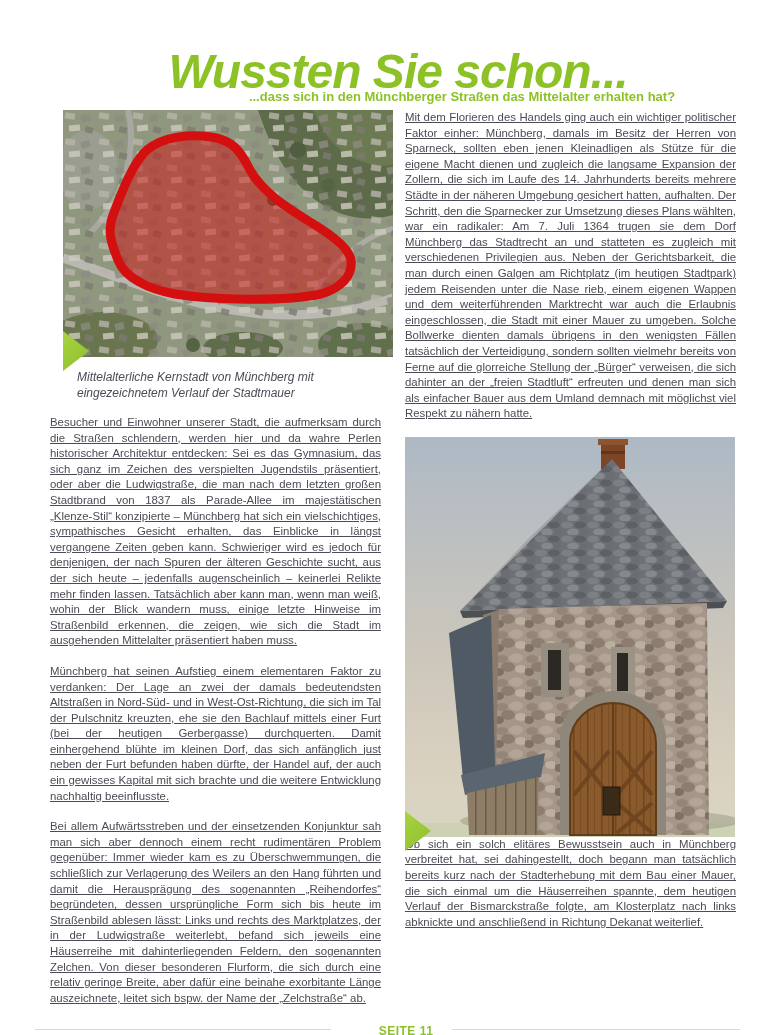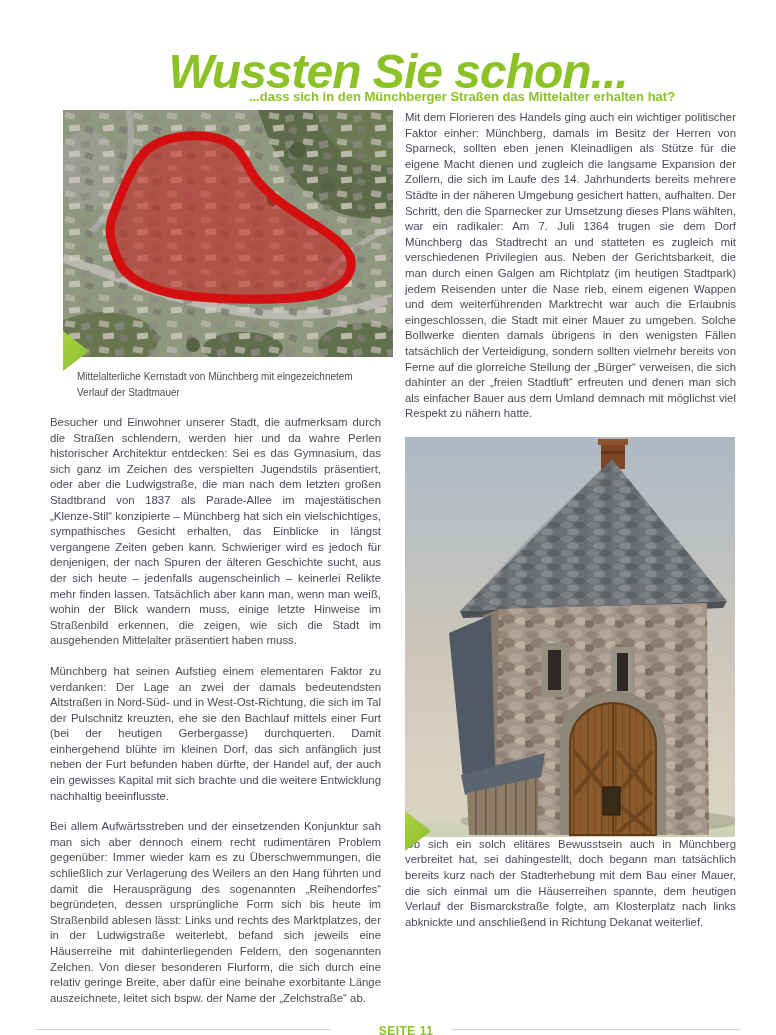--- a/index.html
+++ b/index.html
@@ -18,32 +18,33 @@
     position:absolute;top:89px;left:0;width:776px;text-align:center;
     transform:translateX(74px);
     font-size:13px;font-weight:bold;color:#8cc226;
   }
   .col{position:absolute;top:110px;width:331px;}
   .col-left{left:50px;}
   .col-right{left:405px;}
   .body-text{
     font-size:11.4px;line-height:15.6px;text-align:justify;color:#4a4b55;
     margin:0 0 15px 0;
+    text-decoration:underline;
   }
   .figure{position:relative;}
   .figure svg{display:block;}
   .aerial-figure{margin-left:13px;width:330px;}
   .tower-figure{margin-top:6px;width:330px;}
   .caption-marker{
     position:absolute;left:0;bottom:-14px;width:26px;height:40px;
     background:linear-gradient(135deg,#aad244,#8cbf2a);
     clip-path:polygon(0 0,100% 50%,0 100%);
   }
   .figure-caption{
-    font-size:10px;line-height:16px;color:#4a4b55;
+    font-style:italic;font-size:12px;line-height:16px;color:#4a4b55;
     margin:12px 0 14px 27px;width:300px;
   }
   .tower-caption{margin-left:30px;width:301px;white-space:nowrap;letter-spacing:-0.3px;}
   .footer-rule{position:absolute;top:1029px;height:1px;background:#d9d9cd;}
   .footer-rule-left{left:35px;width:296px;}
   .footer-rule-right{left:452px;width:288px;}
   .footer-label{
     position:absolute;top:1024px;left:0;width:776px;text-align:center;
     transform:translateX(18px);
     font-size:12px;font-weight:bold;color:#8cc226;letter-spacing:0.5px;

